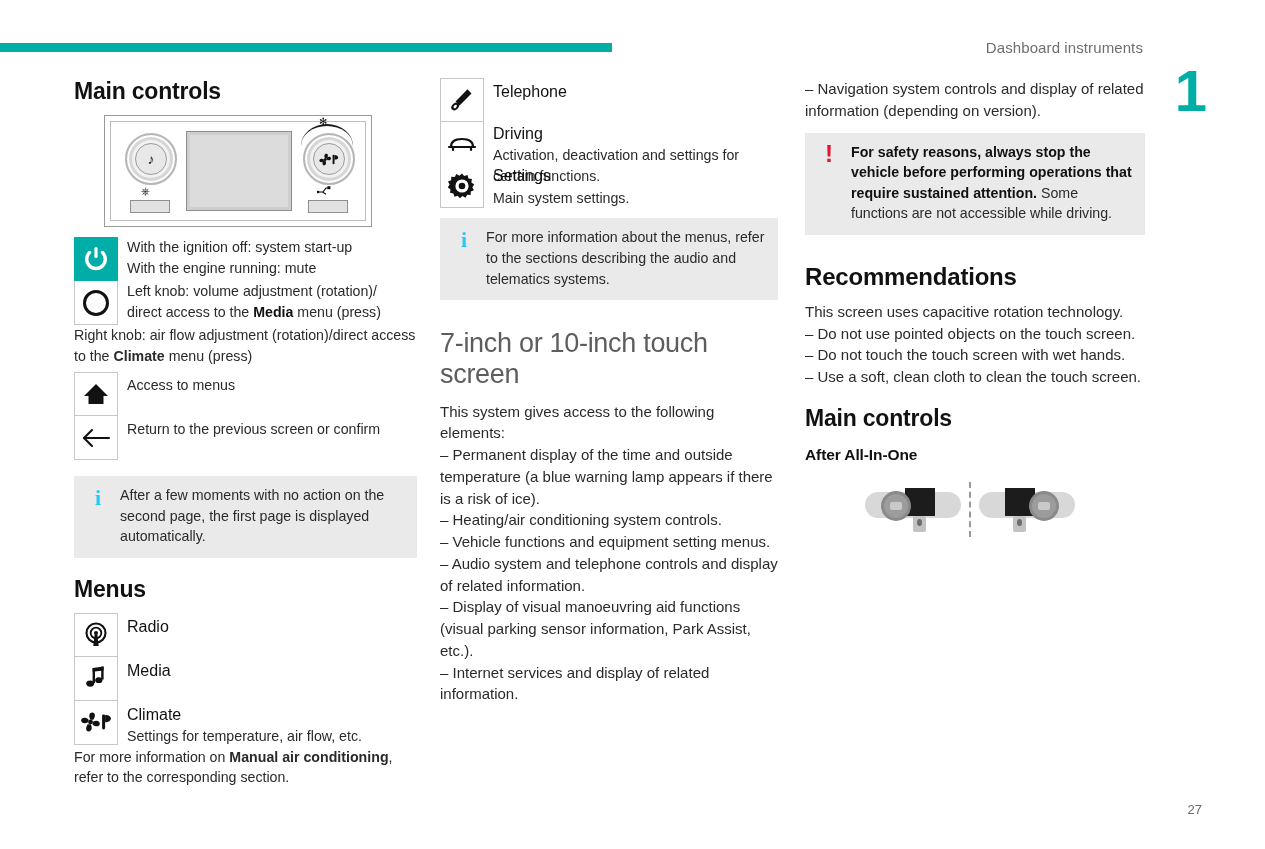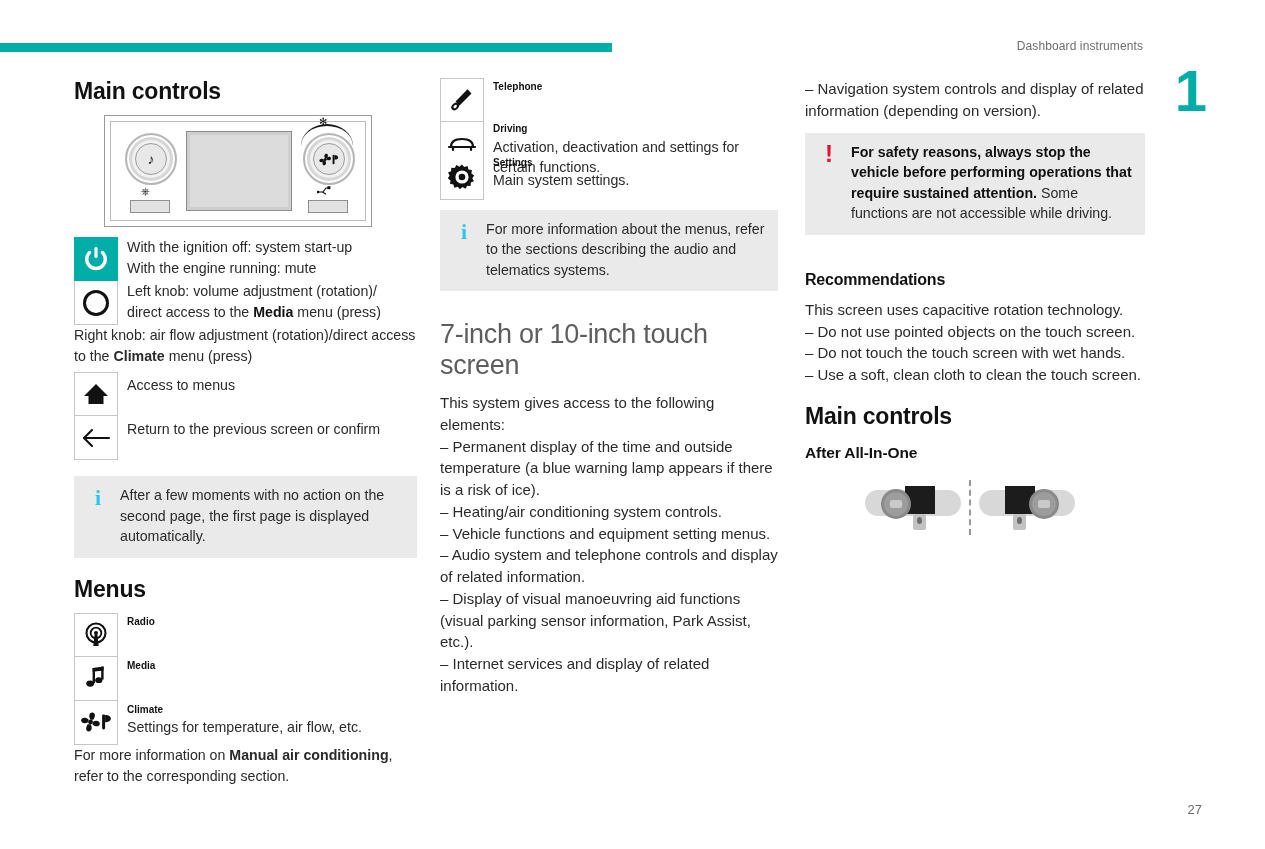--- a/index.html
+++ b/index.html
@@ -27,21 +27,21 @@
     left: 0;
     top: 43px;
     width: 612px;
     height: 9px;
     background: #00ada7;
   }
   .header-title {
     position: absolute;
     right: 122px;
     top: 39px;
-    font-size: 12px;
+    font-size: 15px;
     color: #6e6e6e;
     letter-spacing: 0.1px;
     white-space: nowrap;
   }
   .chapter-num {
     position: absolute;
     right: 58px;
     top: 62px;
     font-size: 58px;
     font-weight: bold;
@@ -191,24 +191,24 @@
   }
   .icon-box.nb { border: 1px solid #c6c6c6; }
   .icon-text {
     padding-left: 9px;
     font-size: 14.2px;
     line-height: 1.45;
     color: #2a2a2a;
     flex: 1;
   }
   .icon-text .ttl {
-    font-weight: bold;
+    font-weight: normal;
     color: #111;
     display: block;
-    font-size: 10px;
+    font-size: 16px;
   }
   .icon-text b { font-weight: bold; color: #111; }
   .flow-text {
     font-size: 14.2px;
     line-height: 1.45;
     color: #2a2a2a;
     margin: 0;
   }
 
   
@@ -551,21 +551,21 @@
   <div class="col col-right">
 
     <p class="body">– Navigation system controls and display of related information (depending on version).</p>
 
     <div class="callout" style="margin-top:11px; width:340px;">
       <span class="mark warn">!</span>
       <span class="ctext" style="display:block; padding-left:10px;"><b>For safety reasons, always stop the vehicle before performing operations that require sustained attention.</b>
         <span>Some functions are not accessible while driving.</span></span>
     </div>
 
-    <h2 class="sec" style="margin-top:36px; font-size:16px;">Recommendations</h2>
+    <h2 class="sec" style="margin-top:28px; font-size:24px;">Recommendations</h2>
     <p class="body">This screen uses capacitive rotation technology.</p>
     <p class="body">– Do not use pointed objects on the touch screen.</p>
     <p class="body">– Do not touch the touch screen with wet hands.</p>
     <p class="body">– Use a soft, clean cloth to clean the touch screen.</p>
 
     <h2 class="sec" style="margin-top:17px; font-size:23px;">Main controls</h2>
     <h3 class="subsec">After All-In-One</h3>
 
     <div class="wheels">
       <div class="wheel-unit a">

